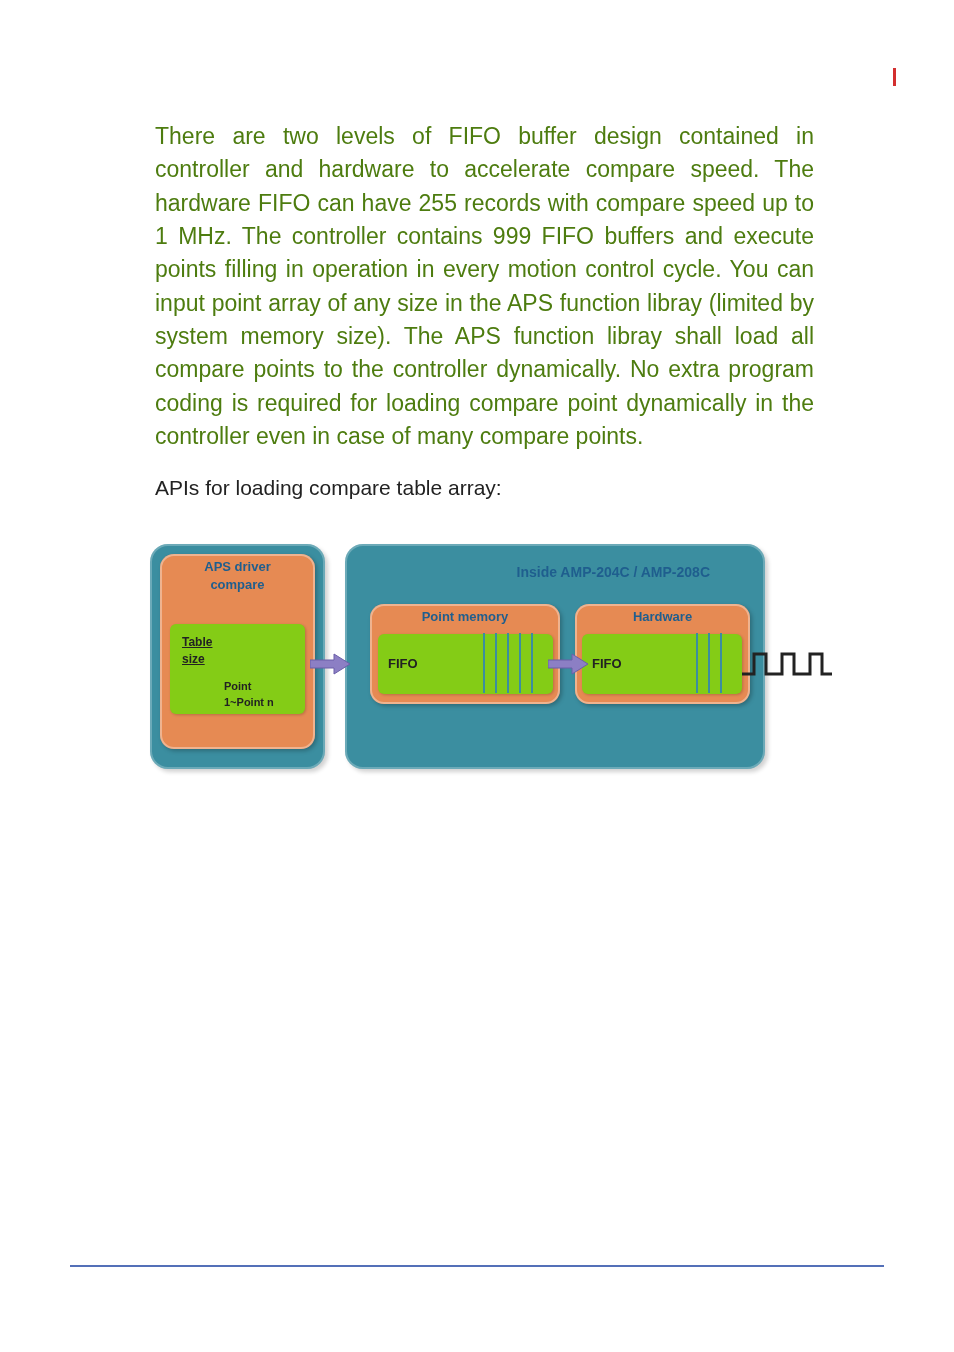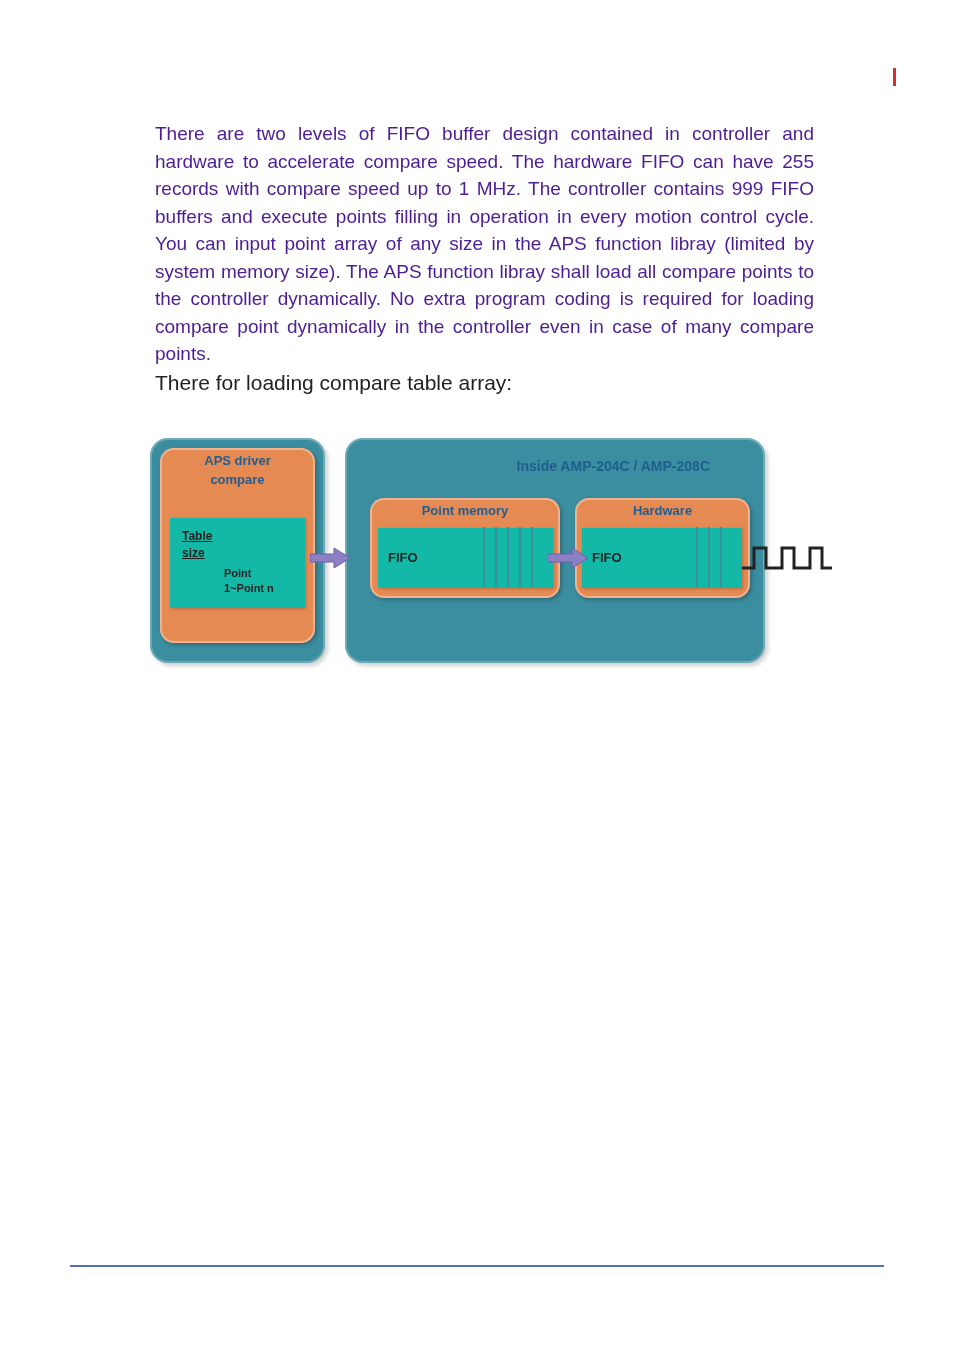--- a/index.html
+++ b/index.html
@@ -16,25 +16,26 @@
     }
     .top-mark {
       position: absolute;
       top: 68px;
       right: 58px;
       width: 3px;
       height: 18px;
       background: #d32f2f;
     }
     .body-text {
-      font-size: 19px;
+      font-size: 23px;
       line-height: 1.45;
-      color: #4c1d95;
+      color: #4d7c0f;
       text-align: justify;
       margin-top: 60px;
+      margin-bottom: 20px;
     }
     .api-text {
       font-size: 21px;
       line-height: 1.45;
       color: #222;
       margin-bottom: 30px;
     }
     .diagram-container {
       position: relative;
       width: 680px;
@@ -97,38 +98,38 @@
       left: 260px;
       top: 30px;
       color: #1f5e8e;
       font-weight: bold;
       font-size: 14px;
       text-align: right;
       width: 300px;
     }
     .white-box {
       position: absolute;
-      background: #14b8a6;
-      border-radius: 0;
+      background: #84cc16;
+      border-radius: 6px;
       box-shadow: 1px 1px 3px rgba(0,0,0,0.2);
       font-size: 12px;
       font-weight: bold;
       color: #222;
       padding: 8px 10px;
       line-height: 1.4;
     }
     .table-array-box {
       left: 20px;
       top: 90px;
       width: 135px;
       height: 90px;
       padding: 10px 12px;
     }
     .table-array-box .underline { text-decoration: underline; display: block; }
-    .table-array-box .point { font-size: 11px; margin-top: 4px; display: block; padding-left: 42px; }
+    .table-array-box .point { font-size: 11px; margin-top: 12px; display: block; padding-left: 42px; }
     .fifo-box {
       top: 100px;
       height: 60px;
       display: flex;
       align-items: center;
       padding: 0 10px;
       justify-content: center;
     }
     .fifo-mid { left: 228px; width: 175px; }
     .fifo-right { left: 432px; width: 160px; }
@@ -170,21 +171,21 @@
       border-bottom: 2px solid #5470b8;
     }
   </style>
 </head>
 <body>
 
 <div class="top-mark"></div>
 
 <div class="page">
   <p class="body-text">There are two levels of FIFO buffer design contained in controller and hardware to accelerate compare speed. The hardware FIFO can have 255 records with compare speed up to 1 MHz. The controller contains 999 FIFO buffers and execute points filling in operation in every motion control cycle. You can input point array of any size in the APS function libray (limited by system memory size). The APS function libray shall load all compare points to the controller dynamically. No extra program coding is required for loading compare point dynamically in the controller even in case of many compare points.</p>
-  <p class="api-text">There for loading compare table array:</p>
+  <p class="api-text">APIs for loading compare table array:</p>
 
   <div class="diagram-container">
 
     <div class="outer-block outer-left"></div>
     <div class="outer-block outer-right"></div>
 
     <div class="inner-orange left-orange">
       <div class="orange-title">
         <span>APS driver</span><br>
         <span>compare</span>

